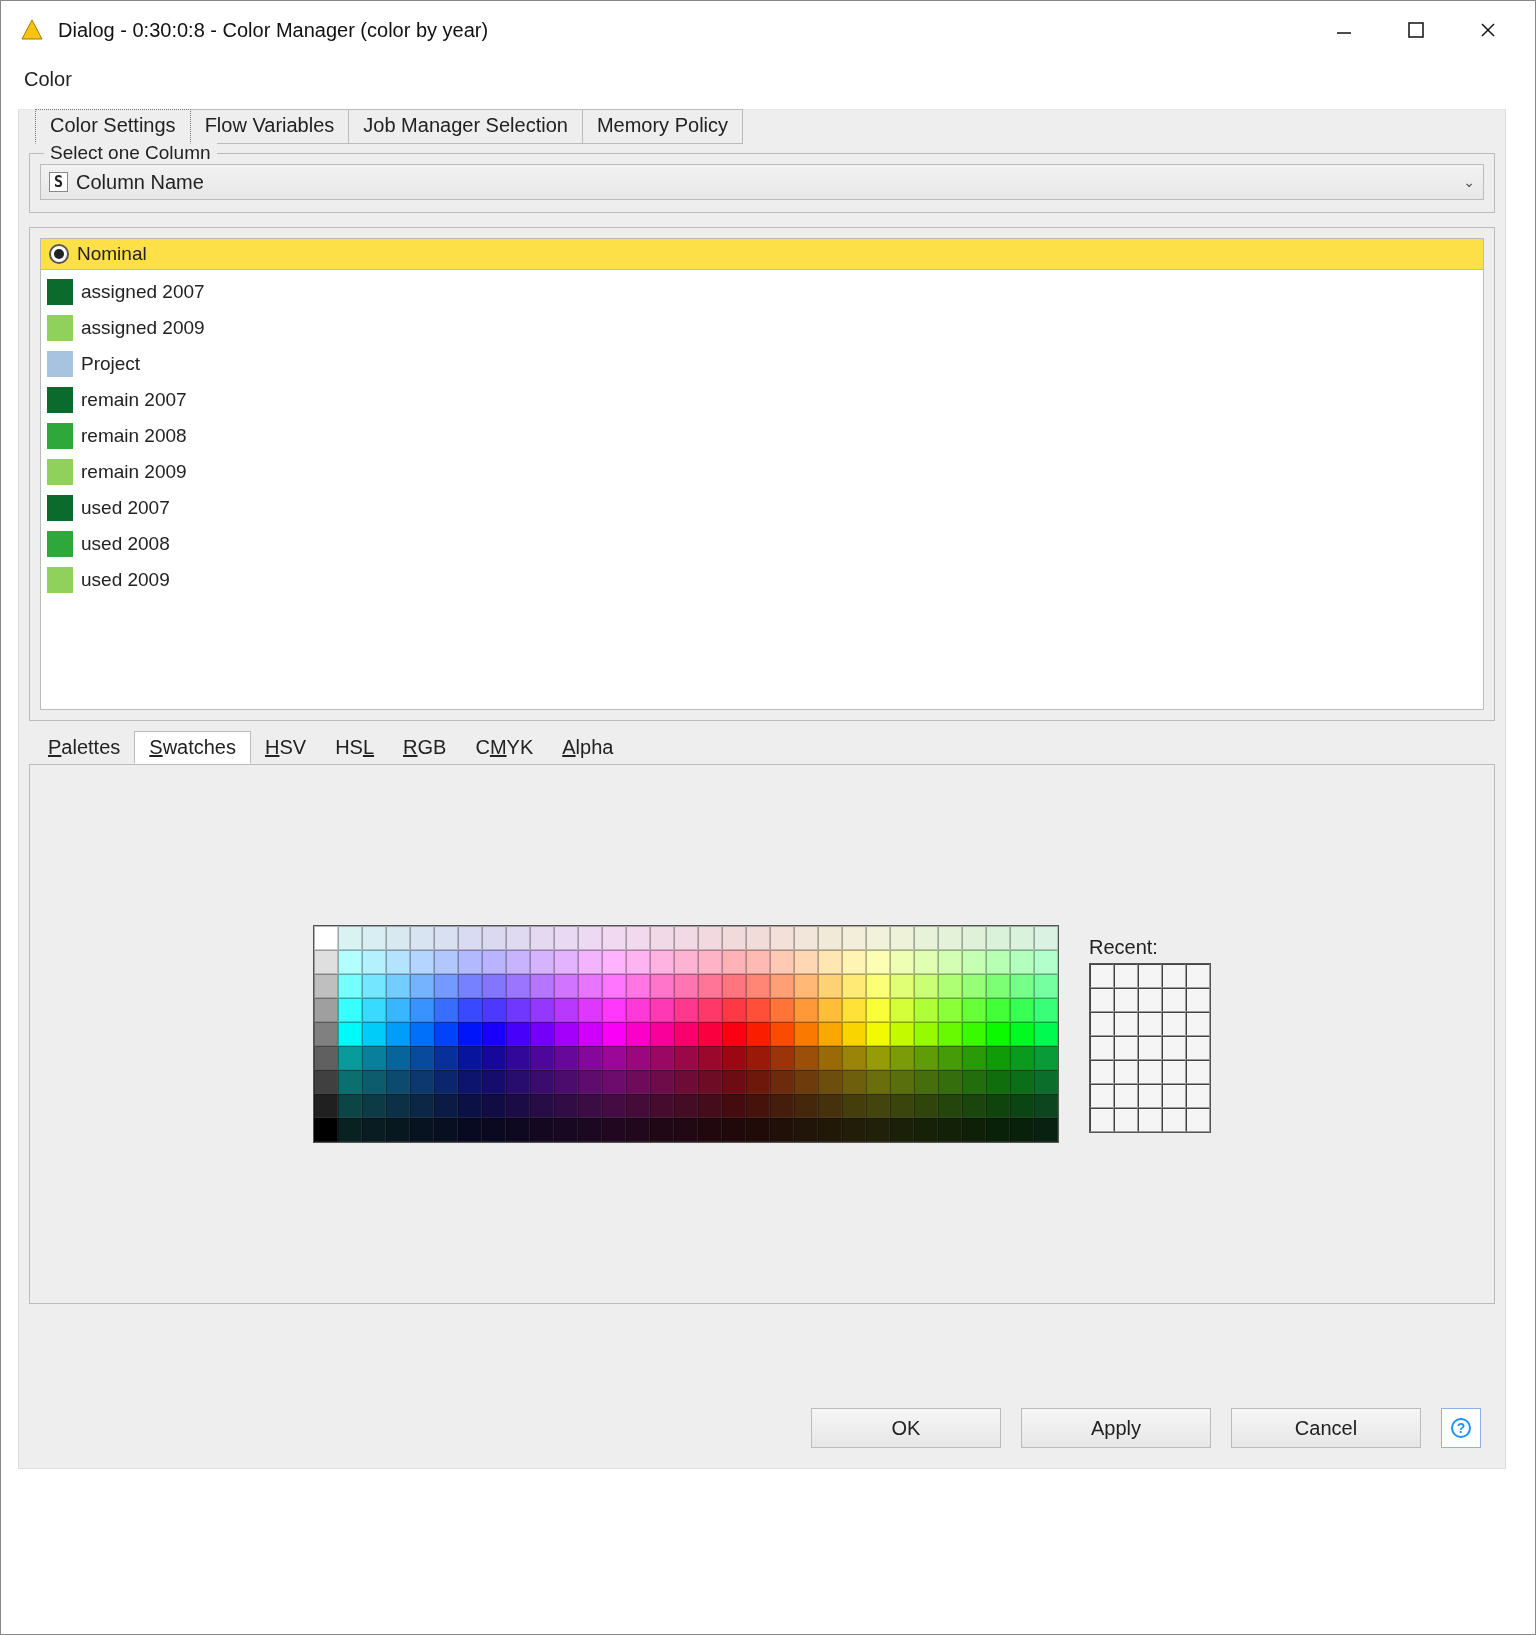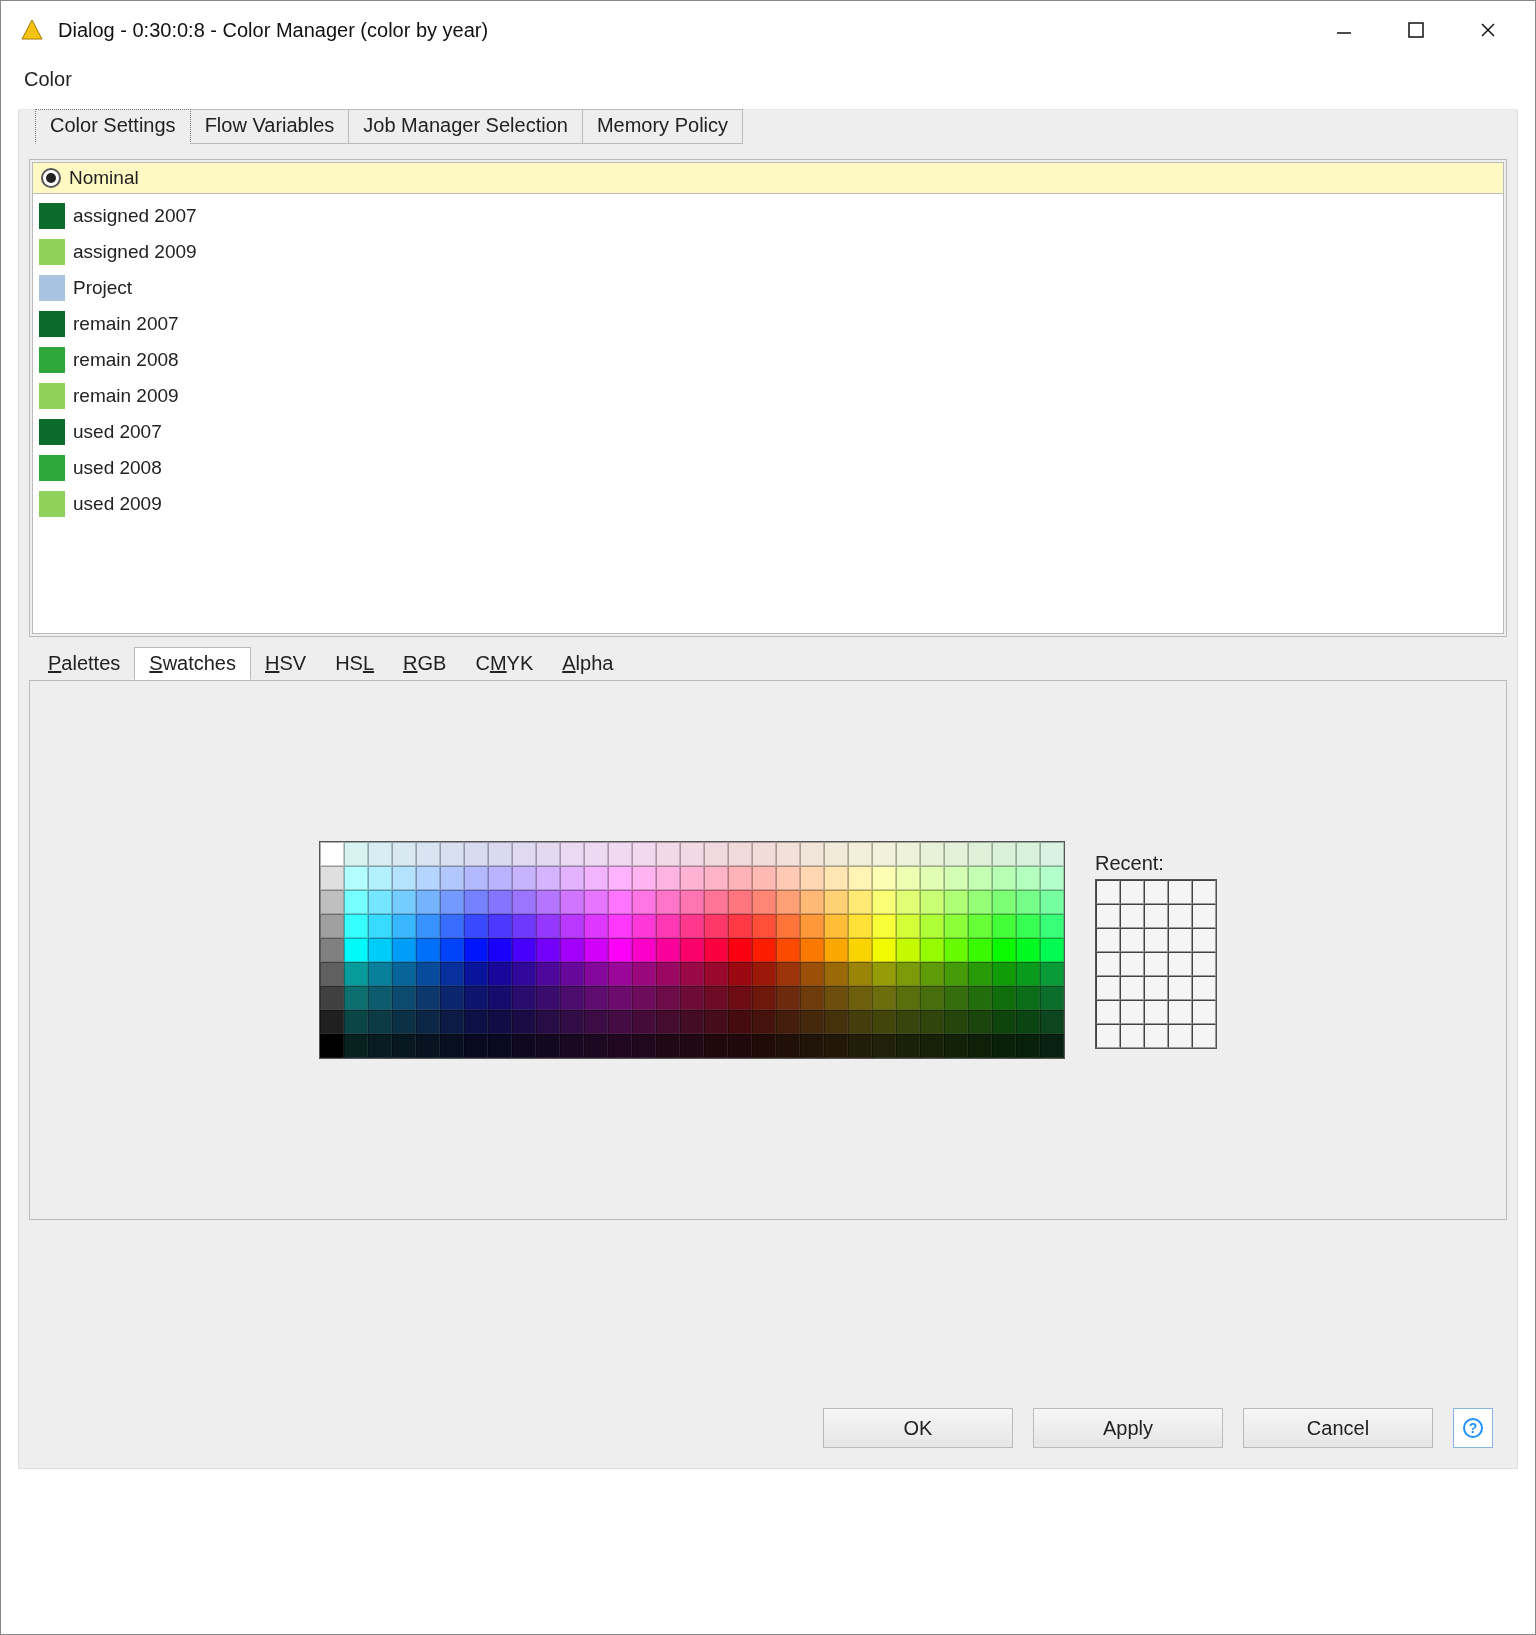--- a/index.html
+++ b/index.html
@@ -40,21 +40,21 @@
 
   
   .menubar {
     padding: 6px 18px 14px 18px;
     background: #fff;
     font-size: 20px;
   }
   .menu-item { display: inline-block; padding: 2px 6px; }
 
   
-  .panel-wrap { padding: 2px 18px 8px 18px; background: #fff; }
+  .panel-wrap { padding: 2px 30px 8px 18px; background: #fff; }
   .panel {
     background: #eee;
     border: 1px solid #ddd;
     border-top: 1px solid #e6e6e6;
     min-height: 1360px;
     padding: 0 10px 10px 10px;
     position: relative;
   }
 
   
@@ -123,22 +123,22 @@
     gap: 14px;
     margin-top: 14px;
     border: 1px solid #bbb;
     padding: 0;
   }
   .half {
     flex: 1;
     border: 1px solid #bbb;
     display: flex;
     flex-direction: column;
-    margin: 2px;
-    background: #fef9c3;
+    margin: 10px;
+    background: #fde047;
   }
   .half-header {
     display: flex; align-items: center;
     padding: 4px 8px;
   }
   .radio {
     width: 20px; height: 20px;
     border: 2px solid #555;
     border-radius: 50%;
     margin-right: 8px;
@@ -312,20 +312,28 @@
 <div class="panel-wrap">
   <div class="panel">
 
     <div class="tabs" id="top-tabs">
         <div class="tab active">Color Settings</div>
         <div class="tab">Flow Variables</div>
         <div class="tab">Job Manager Selection</div>
         <div class="tab">Memory Policy</div>
       </div>
 
+    <div class="group">
+      <span class="group-label">Select one Column</span>
+      <div class="dropdown">
+        <span class="s-badge">S</span>
+        <span class="dd-text">Column Name</span>
+        <span class="dd-arrow">⌄</span>
+      </div>
+    </div>
 
     <div class="split">
       <div class="half">
         <div class="half-header">
           <span class="radio">
               <span class="dot"></span>
             </span>
           <span>Nominal</span>
         </div>
         <div class="listbox" id="nominal-list">

